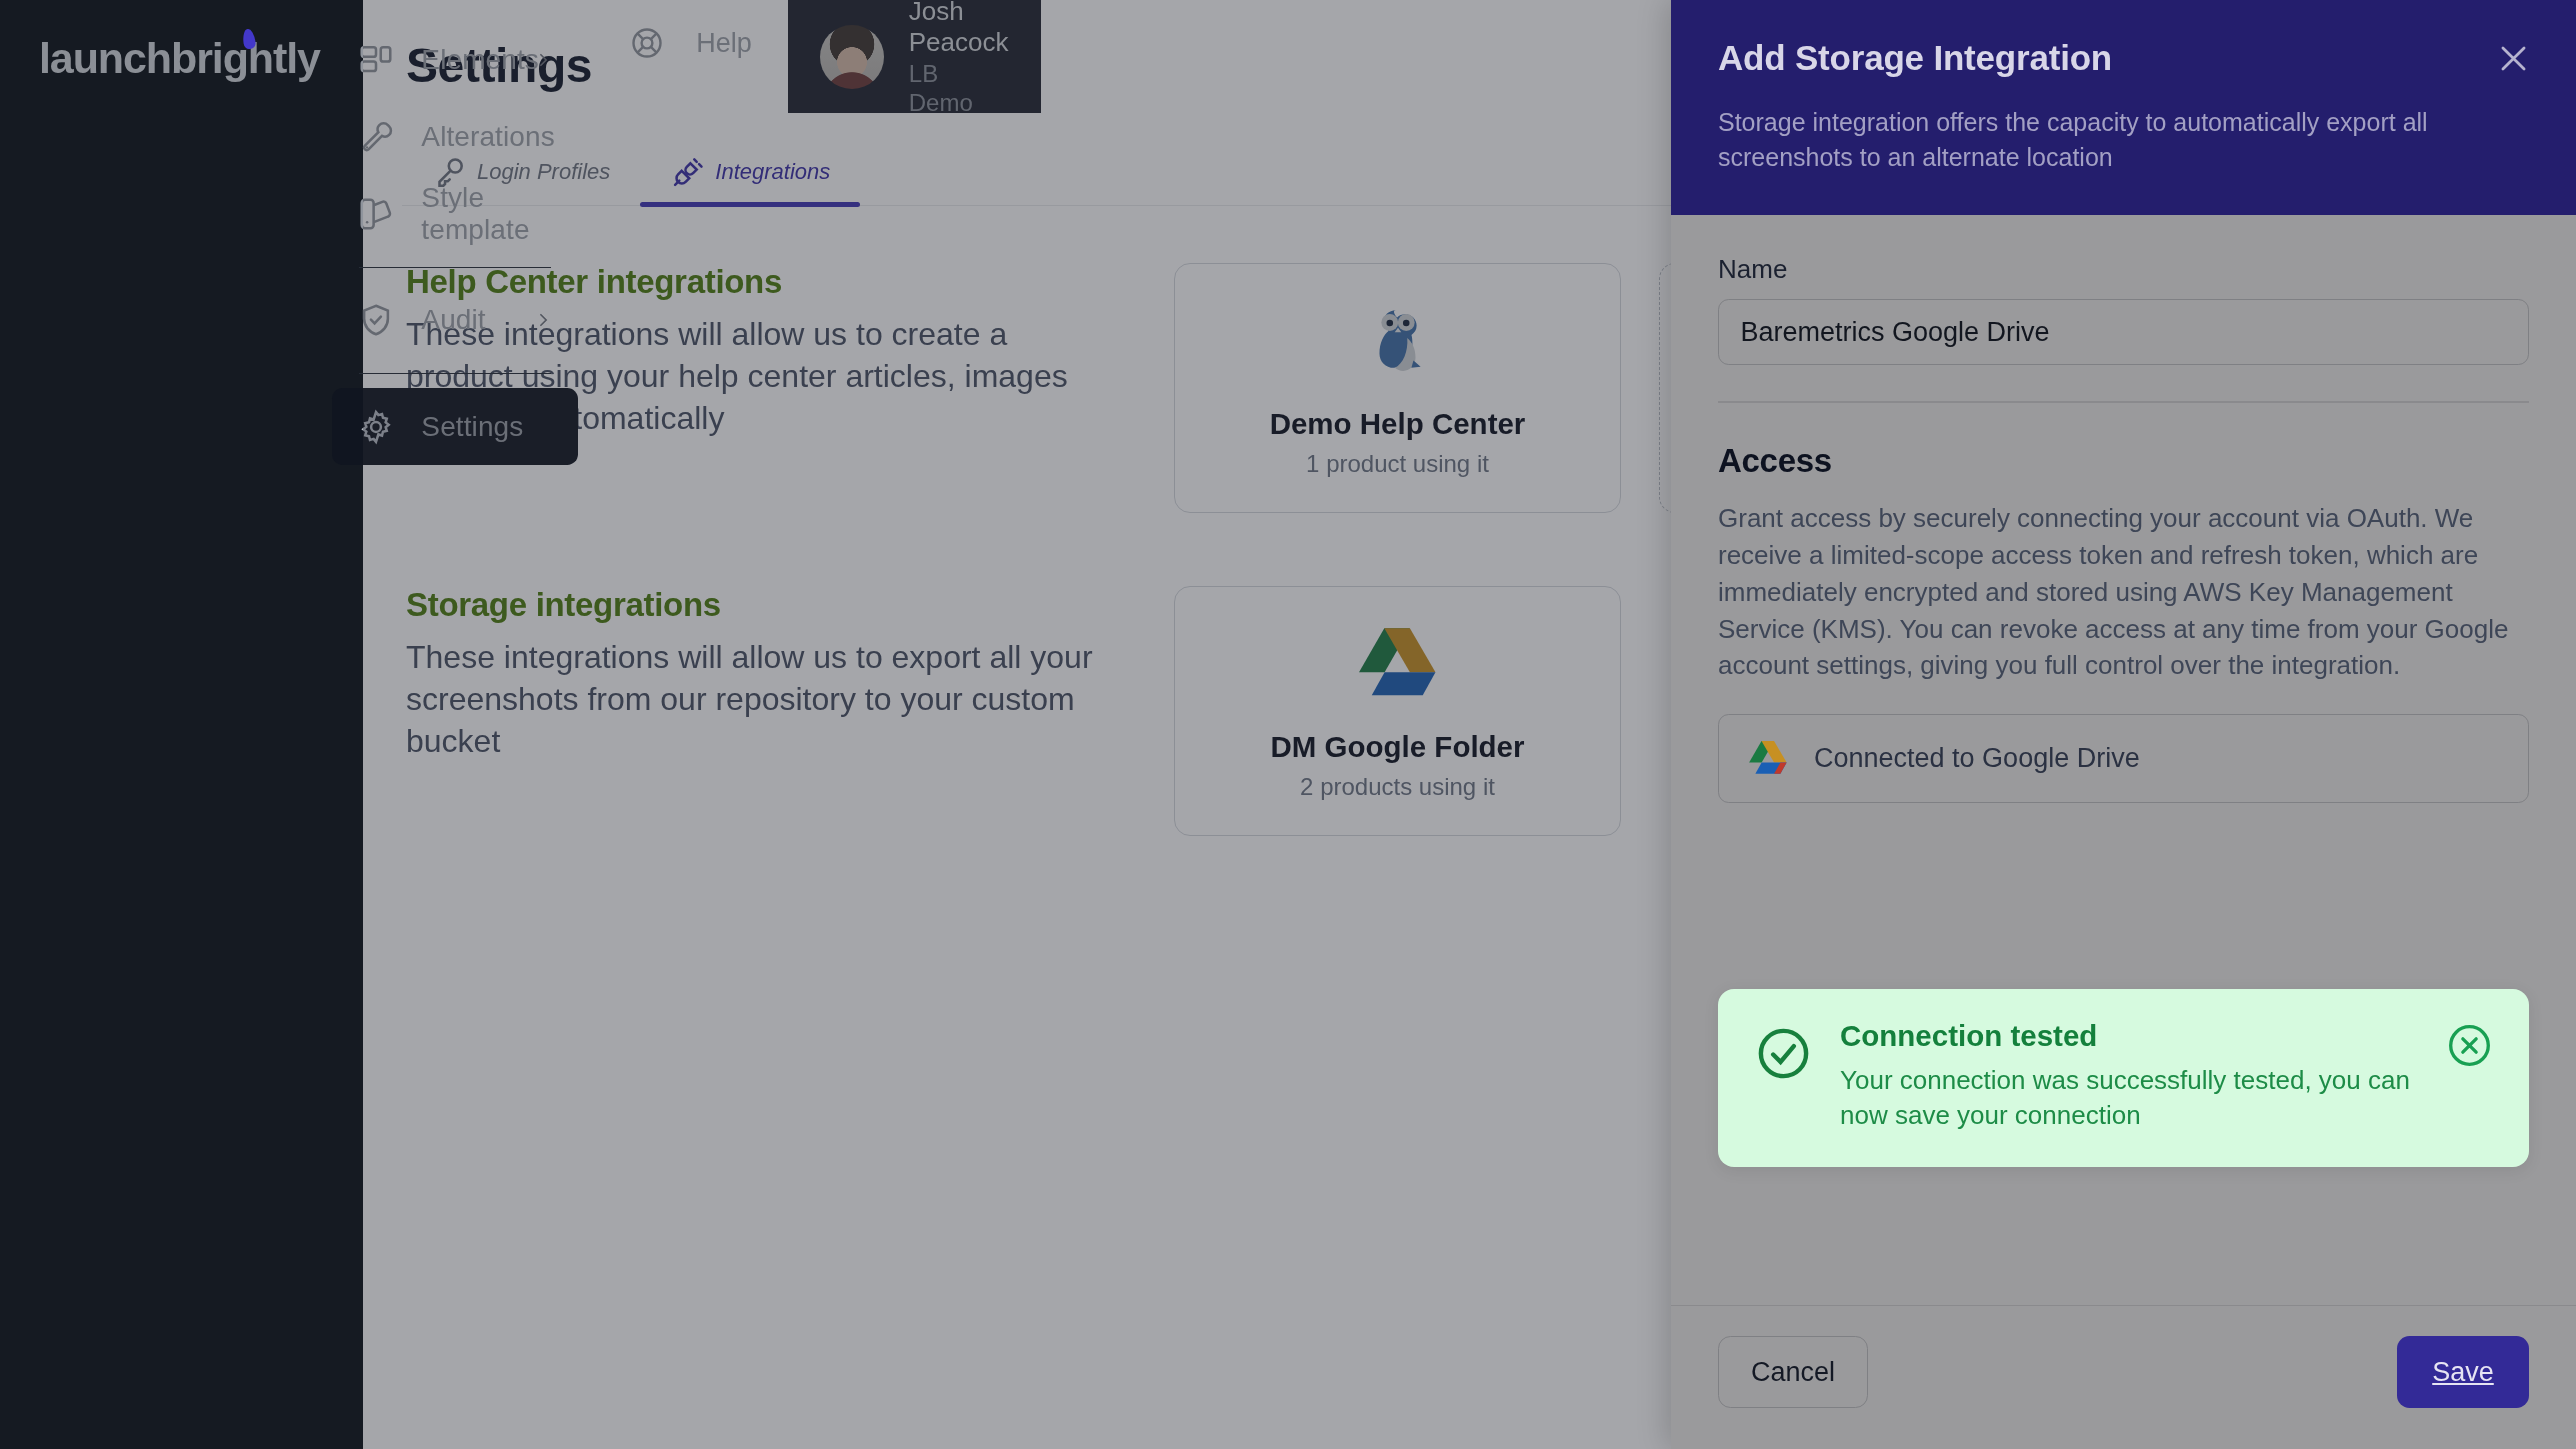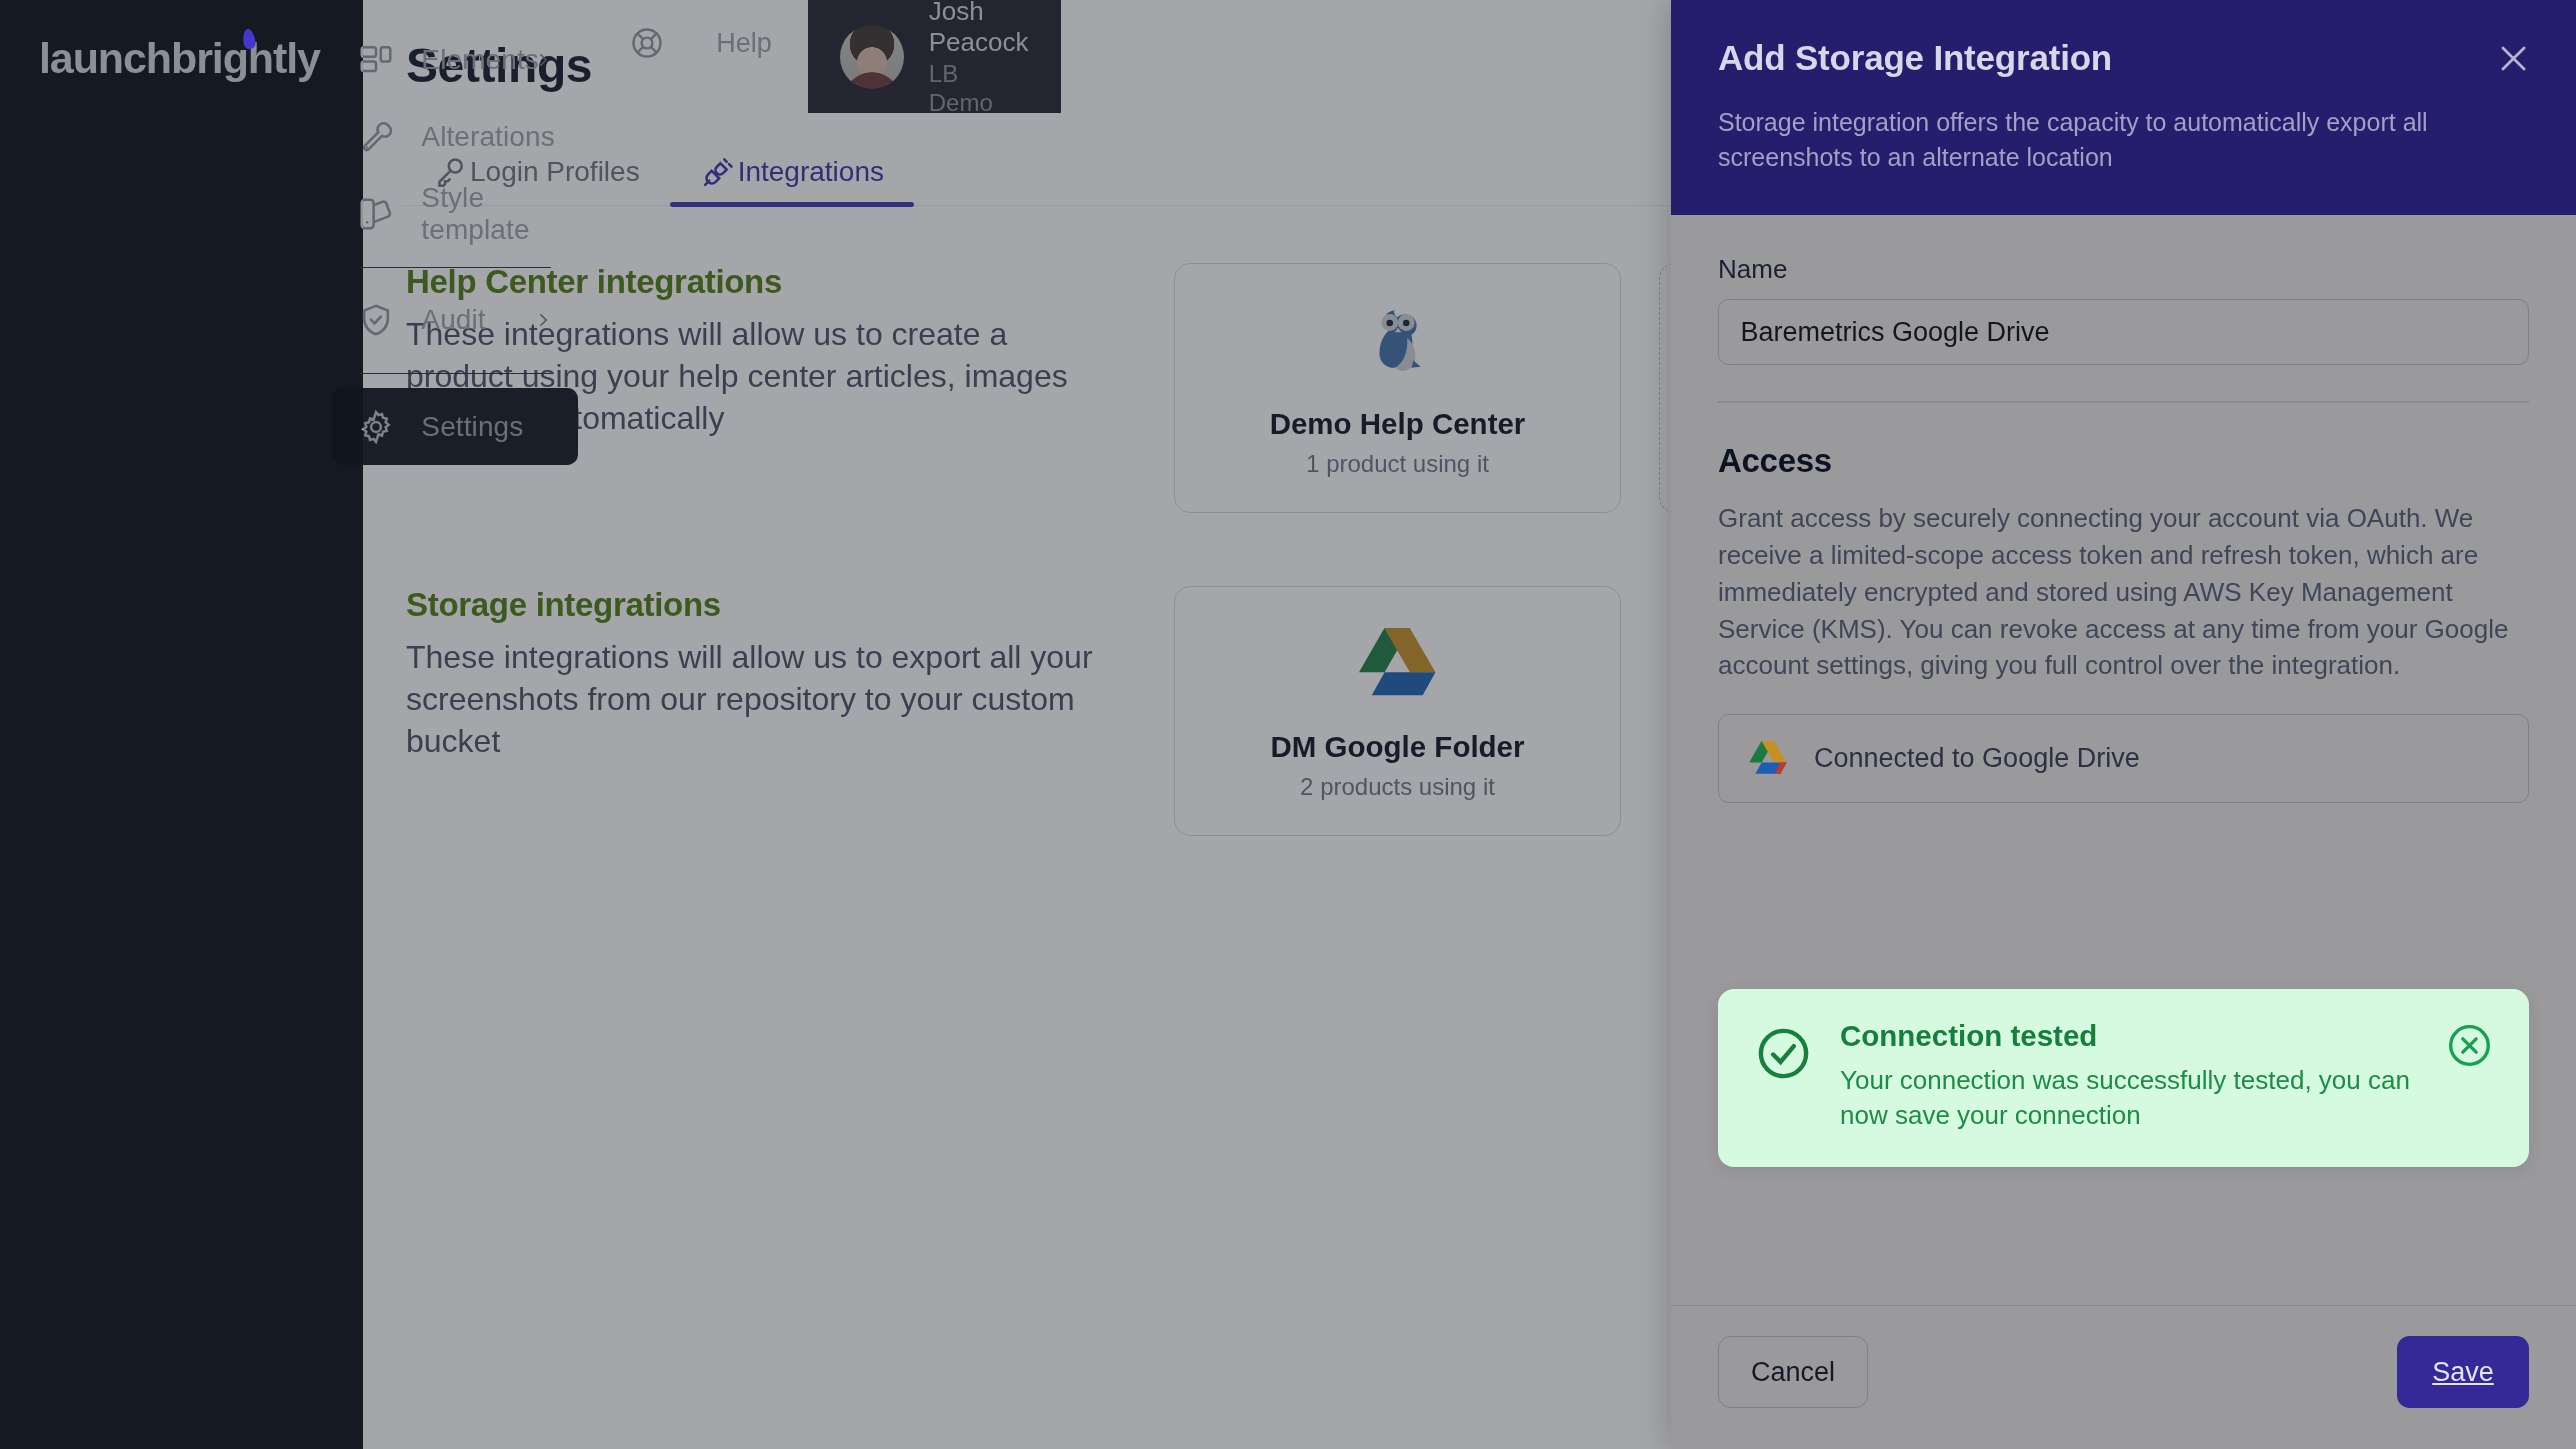--- a/index.html
+++ b/index.html
@@ -82,21 +82,20 @@
     margin: 14.3px 39px;
   }
 
   .sidebar-spacer { flex: 1 1 auto; }
 
   .help-item {
     display: flex; align-items: center;
     height: 86px;
     padding: 0 36px 0 36px;
     cursor: pointer;
-    gap: 20px;
   }
   .help-item .nav-icon svg { width: 36px; height: 36px; }
   .help-label { margin-left: 29px; font-size: 27px; color: #9ba0a8; }
 
   .user-block {
     background: #1f2430;
     height: 113px;
     display: flex; align-items: center;
     padding: 0 32px;
     cursor: pointer;
@@ -138,21 +137,21 @@
   }
   .tab {
     display: flex; align-items: center;
     height: 66px;
     padding: 0 30px;
     cursor: pointer;
     position: relative;
   }
   .tab-icon { width: 36px; height: 36px; flex: 0 0 36px; }
   .tab-icon svg { width: 36px; height: 36px; display: block; }
-  .tab-label { margin-left: 2px; font-size: 28px; }
+  .tab-label { margin-left: 9px; font-size: 22px; font-style: italic; }
   .tab.inactive .tab-label { color: #6c727f; }
   .tab.inactive .tab-icon svg { stroke: #6c727f; }
   .tab.active .tab-label { color: #3b30a8; }
   .tab.active .tab-icon svg { stroke: #3b30a8; }
   .tab.active::after {
     content: ""; position: absolute;
     left: 0; right: 0; bottom: -1.8px; height: 4.5px;
     background: #3f35b5; border-radius: 2.7px;
   }
 

